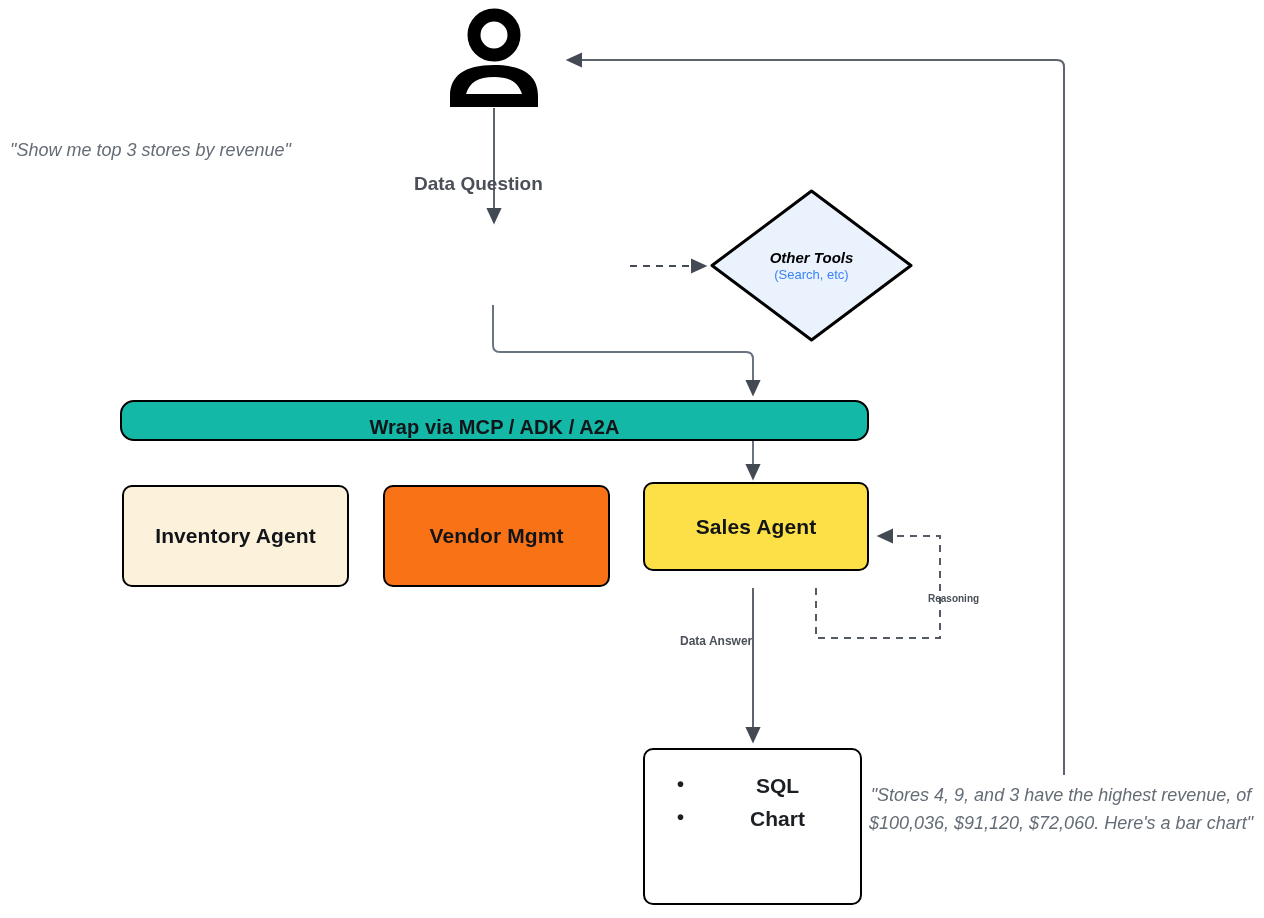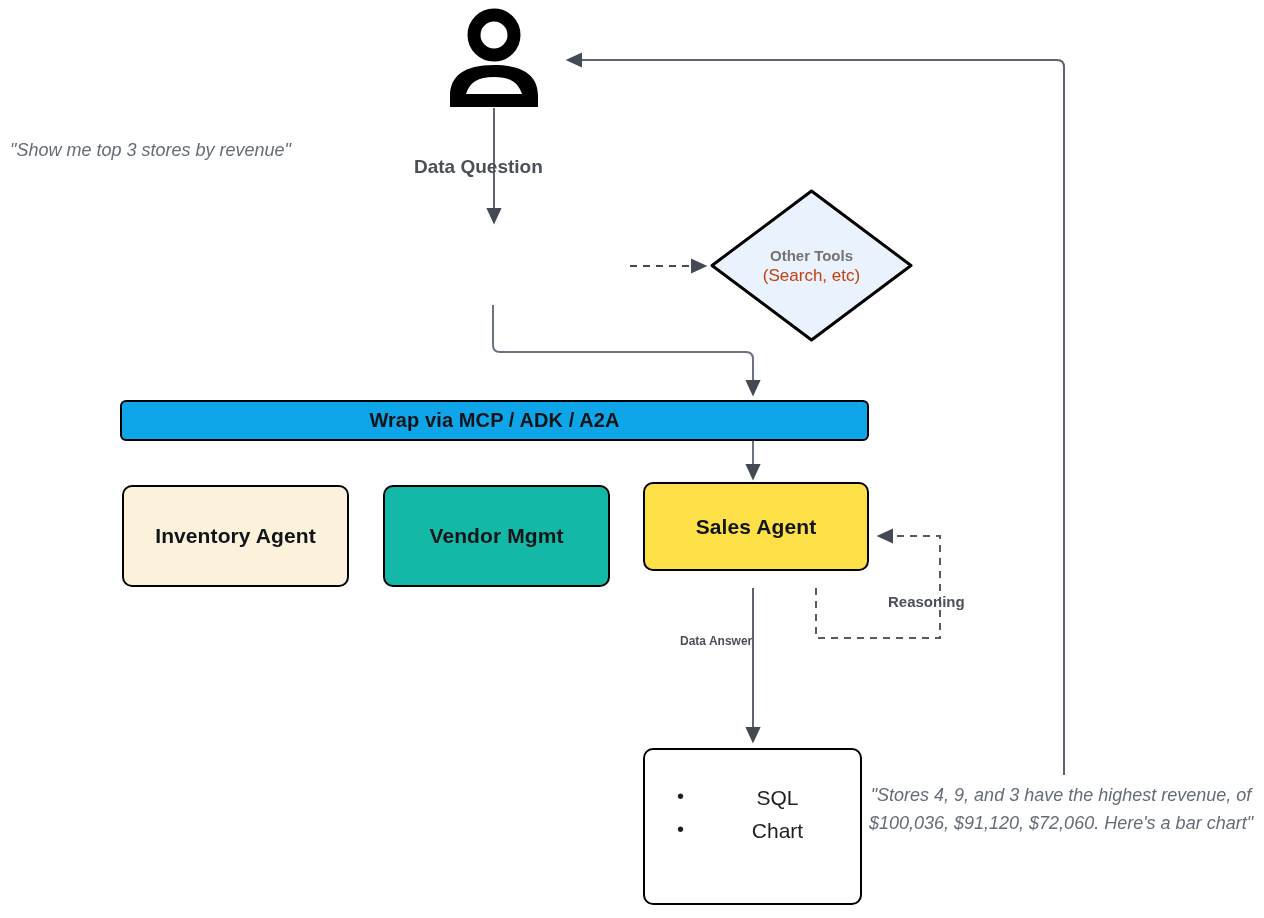--- a/index.html
+++ b/index.html
@@ -7,44 +7,44 @@
   #canvas{position:relative;width:1264px;height:918px;background:#fff;}
   svg.layer{position:absolute;left:0;top:0;width:1264px;height:918px;pointer-events:none;}
 
   .node{position:absolute;box-sizing:border-box;display:flex;align-items:center;
         justify-content:center;text-align:center;border:2.5px solid #000;border-radius:10px;}
   .node .lbl{font-weight:bold;color:#111418;letter-spacing:.1px;}
 
   #orchestrator{left:364px;top:229px;width:264px;height:74px;background:#cfdff7;}
   #orchestrator .lbl{font-size:21px;}
 
-  #mcp-bar{left:120px;top:400px;width:749px;height:41px;background:#0ea5e9;border-radius:6px;}
+  #mcp-bar{left:120px;top:400px;width:749px;height:41px;background:#14b8a6;border-radius:14px;align-items:flex-end;}
   #mcp-bar .lbl{font-size:20px;}
 
   #inventory-agent{left:122px;top:485px;width:227px;height:102px;background:#fcf2dc;}
-  #vendor-agent{left:383px;top:485px;width:227px;height:102px;background:#14b8a6;}
+  #vendor-agent{left:383px;top:485px;width:227px;height:102px;background:#f97316;}
   #sales-agent{left:643px;top:482px;width:226px;height:89px;background:#fde047;}
   #inventory-agent .lbl,#vendor-agent .lbl,#sales-agent .lbl{font-size:21px;}
 
   #output-box{left:643px;top:748px;width:219px;height:157px;background:#fff;
-              display:block;padding:32px 0 0 0;}
+              display:block;padding:20px 0 0 0;font-weight:bold;}
   #output-box ul{margin:0;padding:0 0 0 32px;list-style:none;}
   #output-box li{font-size:21px;color:#1b1f24;line-height:1.55;position:relative;padding-left:18px;}
   #output-box li:before{content:"\2022";position:absolute;left:0;top:-1px;font-size:20px;}
 
   #other-tools{position:absolute;left:712px;top:190px;width:199px;height:151px;}
   #other-tools .dtext{position:absolute;left:0;top:50%;transform:translateY(-50%);
        width:100%;text-align:center;line-height:1.28;}
-  #other-tools .t1{font-size:15px;font-weight:bold;color:#737373;display:block;}
-  #other-tools .t2{font-size:17px;color:#c2410c;display:block;}
+  #other-tools .t1{font-size:15px;font-weight:bold;color:#000000;display:block;font-style:italic;}
+  #other-tools .t2{font-size:13px;color:#3b82f6;display:block;}
 
   .edge-label{position:absolute;font-weight:bold;color:#4b5058;white-space:nowrap;}
-  #lbl-data-question{left:414px;top:156px;font-size:19px;}
+  #lbl-data-question{left:414px;top:173px;font-size:19px;}
   #lbl-data-answer{left:680px;top:634px;font-size:12px;}
-  #lbl-reasoning{left:888px;top:593px;font-size:15px;}
+  #lbl-reasoning{left:928px;top:593px;font-size:10px;}
 
   .quote{position:absolute;font-style:italic;color:#646c76;}
   #quote-user{left:10px;top:140px;font-size:18px;white-space:nowrap;}
   #quote-answer{left:866px;top:782px;width:390px;font-size:18px;text-align:center;line-height:1.55;}
 
   #person-icon{position:absolute;left:444px;top:8px;width:100px;height:100px;}
 </style>
 </head>
 <body>
 

